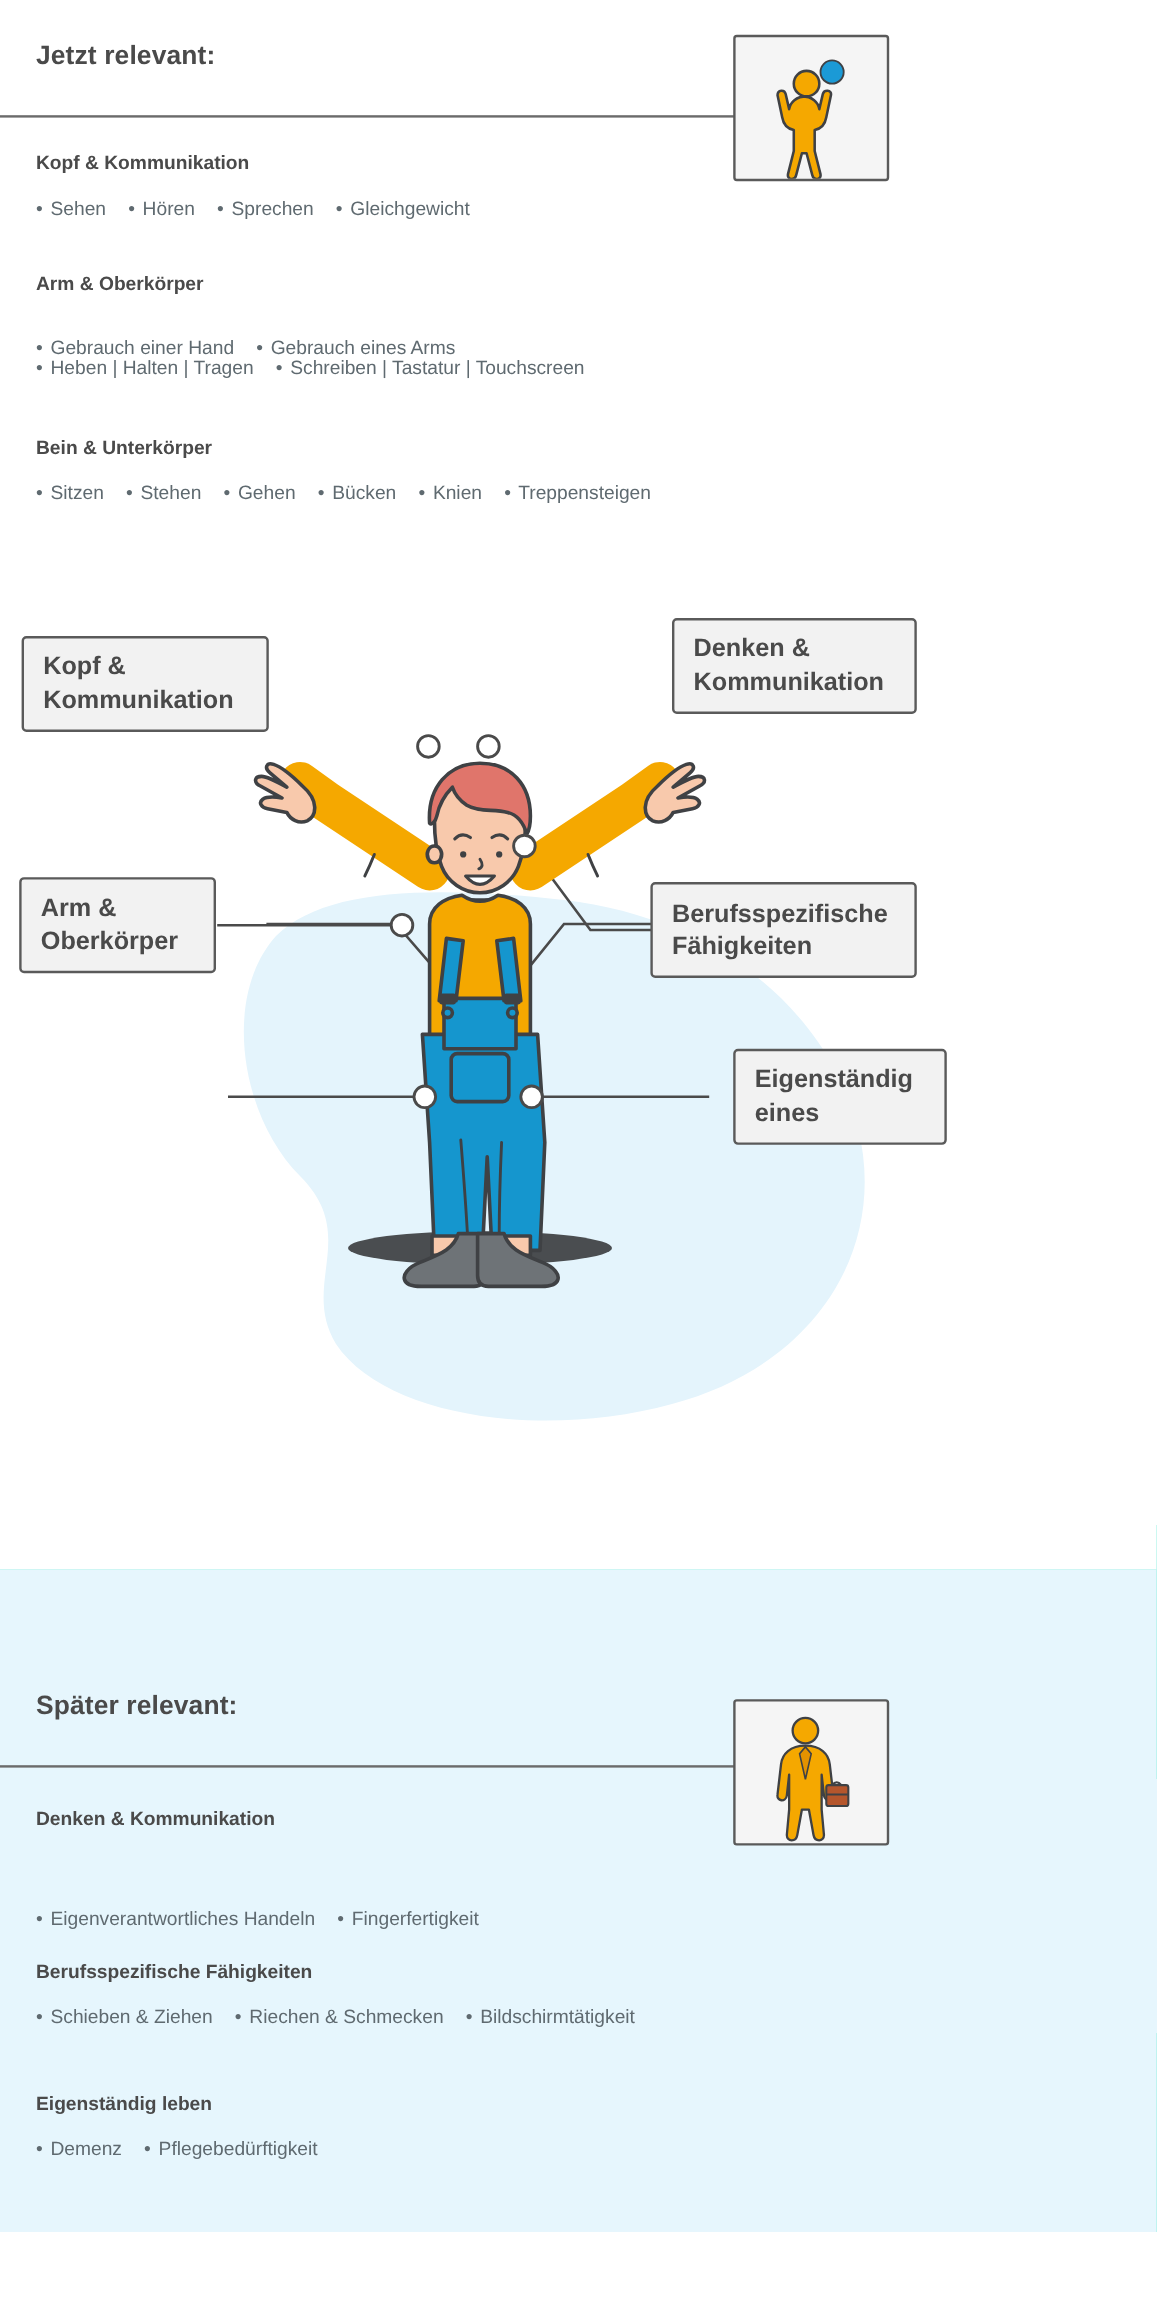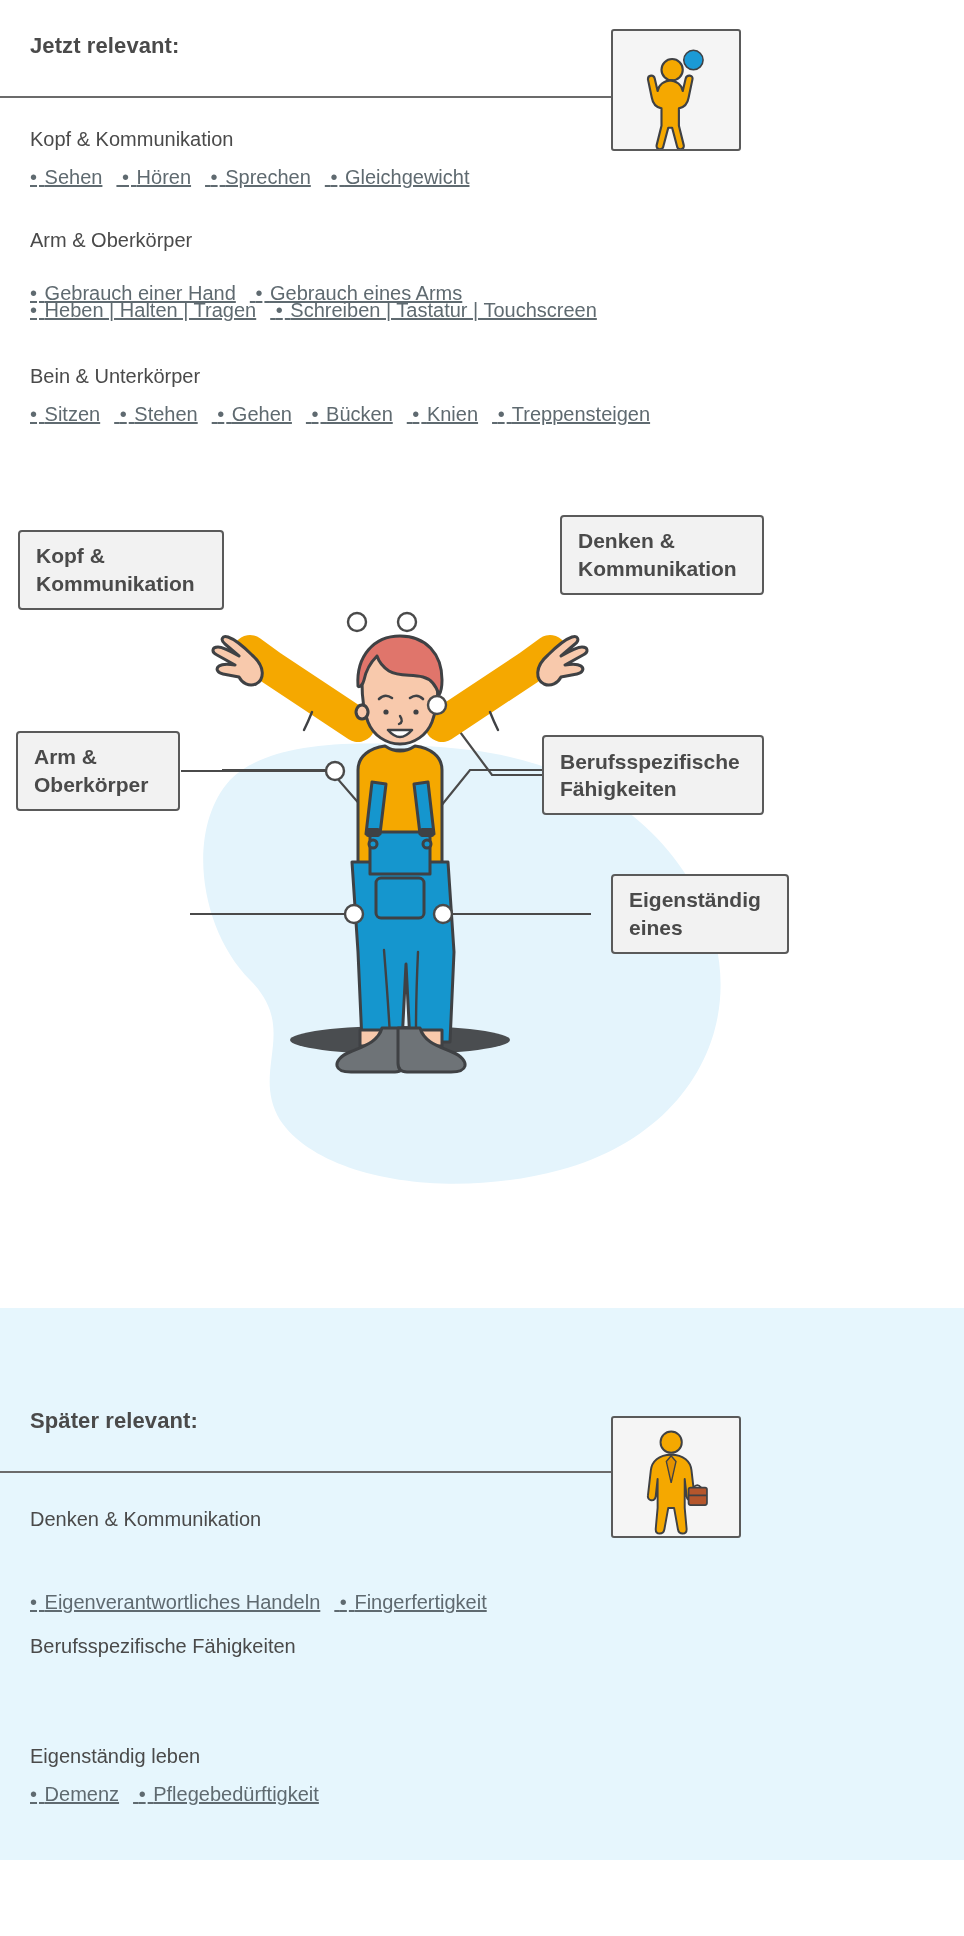--- a/index.html
+++ b/index.html
@@ -43,31 +43,30 @@
   .icon-card {
     position: absolute;
     background: #f5f5f5;
     border: 2.5px solid #5a5a5a;
     border-radius: 3px;
   }
 
   
   .cat-head {
     position: absolute;
-    font-size: 20px;
-    font-weight: normal;
+    font-size: 16px;
+    font-weight: bold;
     color: #4a4a4a;
     white-space: nowrap;
   }
   .cat-line {
     position: absolute;
-    font-size: 20px;
+    font-size: 16px;
     color: #5f6a70;
     white-space: nowrap;
-    text-decoration: underline;
   }
   .cat-line .b {
     color: #5f6a70;
     margin-right: 2px;
   }
   .cat-line .itm { margin-right: 14px; }
   .cat-line .itm:last-child { margin-right: 0; }
 
   
   .diagram {
@@ -344,20 +343,25 @@
       </svg>
     </div>
 
     <div class="cat-head" style="left:30px; top:200px;">Denken &amp; Kommunikation</div>
     <div class="cat-line" style="left:30px; top:270px;margin-top:13px;">
       <span class="itm"><span class="b">•</span> <span>Eigenverantwortliches Handeln</span></span>
       <span class="itm"><span class="b">•</span> <span>Fingerfertigkeit</span></span>
     </div>
 
     <div class="cat-head" style="left:30px; top:327px;">Berufsspezifische Fähigkeiten</div>
+    <div class="cat-line" style="left:30px; top:365px;">
+      <span class="itm"><span class="b">•</span> <span>Schieben &amp; Ziehen</span></span>
+      <span class="itm"><span class="b">•</span> <span>Riechen &amp; Schmecken</span></span>
+      <span class="itm"><span class="b">•</span> <span>Bildschirmtätigkeit</span></span>
+    </div>
 
     <div class="cat-head" style="left:30px; top:437px;">Eigenständig leben</div>
     <div class="cat-line" style="left:30px; top:475px;">
       <span class="itm"><span class="b">•</span> <span>Demenz</span></span>
       <span class="itm"><span class="b">•</span> <span>Pflegebedürftigkeit</span></span>
     </div>
   </div>
 
 </div>
 

